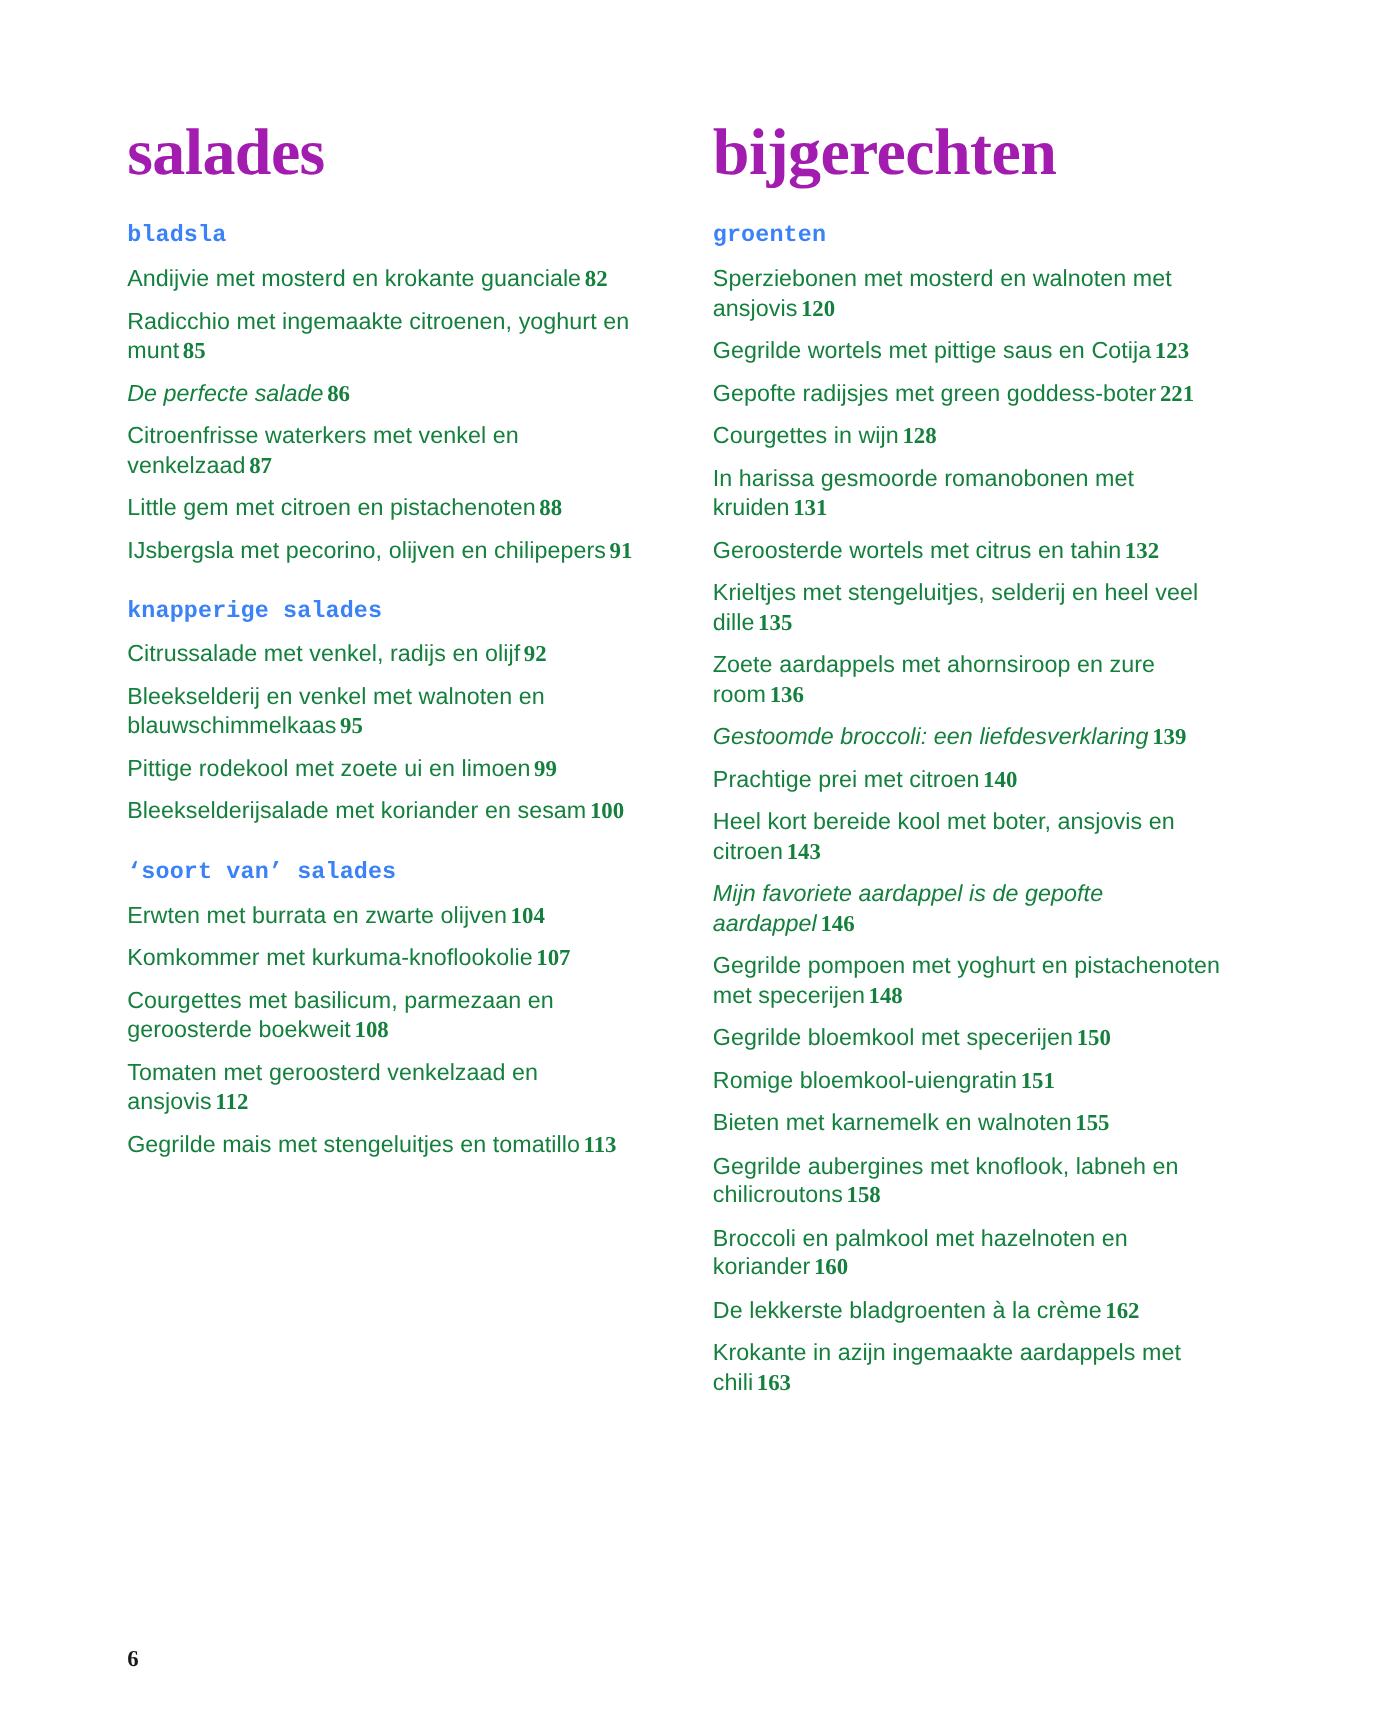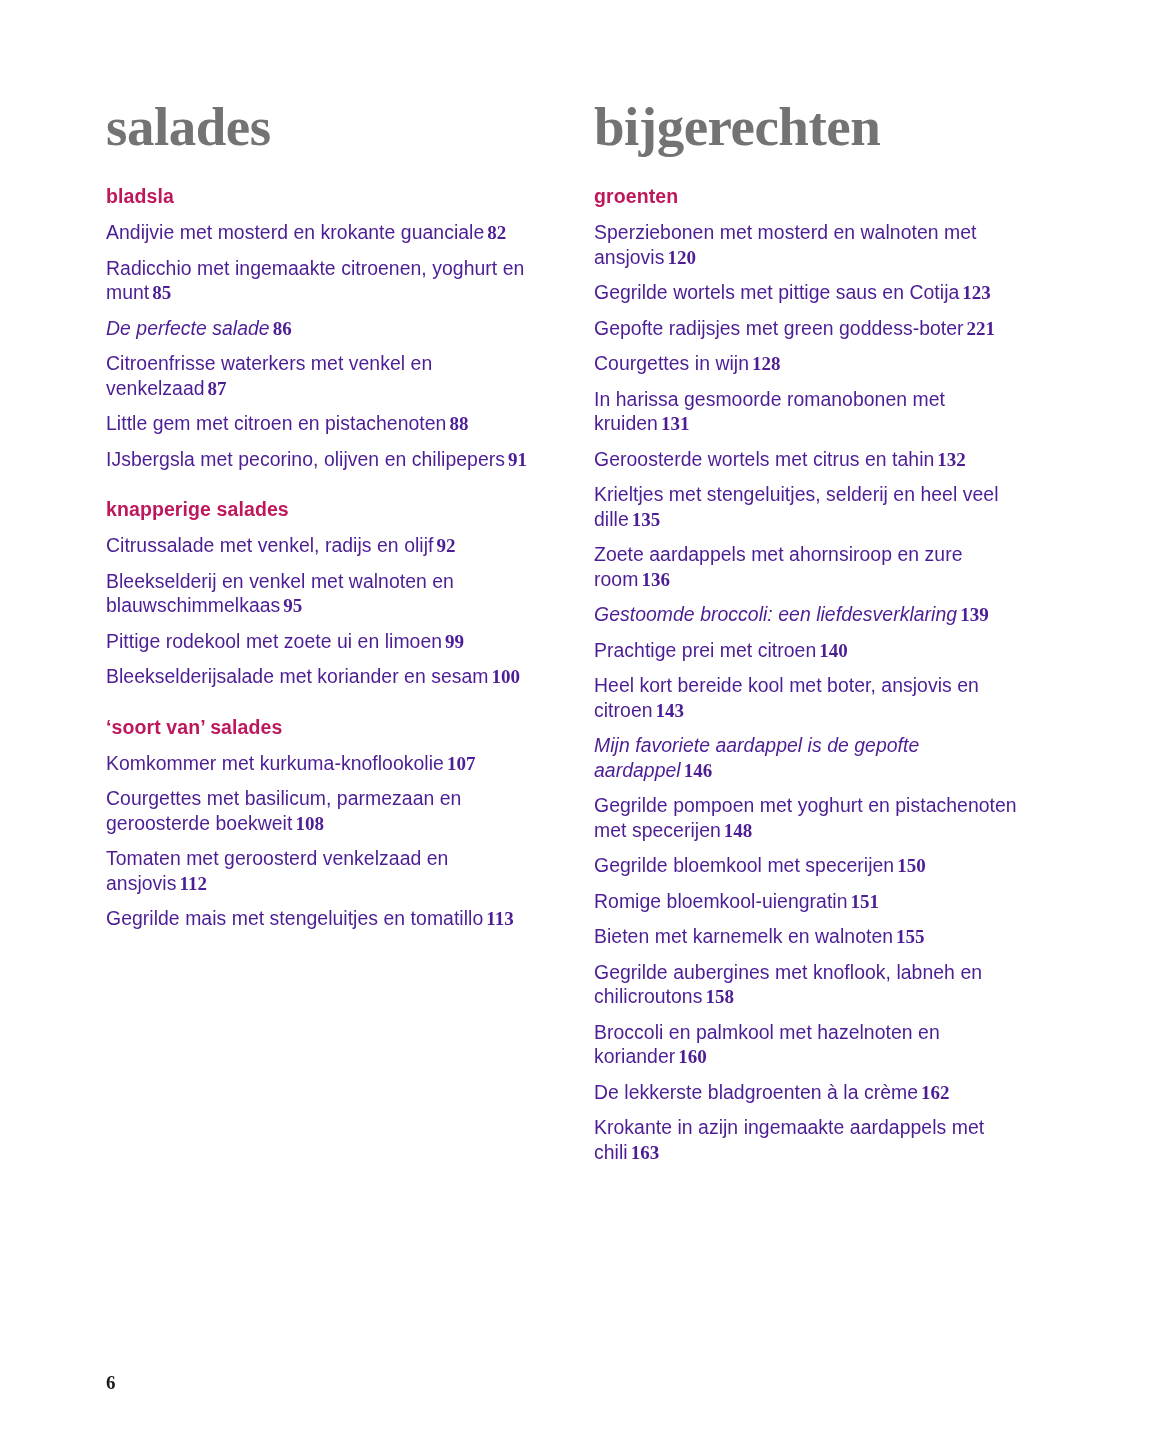--- a/index.html
+++ b/index.html
@@ -31,43 +31,43 @@
   }
   .column.right {
     margin-left: 42px;
   }
   .section-title {
     font-family: "Liberation Serif", serif;
     font-weight: bold;
     font-size: 55px;
     line-height: 62px;
     letter-spacing: -0.5px;
-    color: #737373;
+    color: #a21caf;
     margin: 0 0 26px 0;
     white-space: nowrap;
   }
   .subhead {
-    font-family: Liberation Sans, sans-serif;
+    font-family: Liberation Mono, monospace;
     font-weight: bold;
     font-size: 19.5px;
     line-height: 24px;
     letter-spacing: 0.1px;
-    color: #be185d;
+    color: #3b82f6;
     margin: 0 0 12px 0;
   }
   .group {
     margin-bottom: 25px;
   }
   .group:last-child {
     margin-bottom: 0;
   }
   .entry {
     font-size: 19.4px;
     line-height: 24.5px;
-    color: #4c1d95;
+    color: #15803d;
     margin: 0 0 10px 0;
     letter-spacing: 0.05px;
   }
   .entry:last-child {
     margin-bottom: 0;
   }
   .entry.italic {
     font-style: italic;
   }
   .entry .pg {
@@ -109,20 +109,21 @@
           </div>
           <div class="group">
             <div class="subhead">knapperige salades</div>
             <p class="entry"><span>Citrussalade met venkel, radijs en olijf</span><span class="pg">92</span></p>
             <p class="entry"><span>Bleekselderij en venkel met walnoten en blauwschimmelkaas</span><span class="pg">95</span></p>
             <p class="entry"><span>Pittige rodekool met zoete ui en limoen</span><span class="pg">99</span></p>
             <p class="entry"><span>Bleekselderijsalade met koriander en sesam</span><span class="pg">100</span></p>
           </div>
           <div class="group">
             <div class="subhead">‘soort van’ salades</div>
+            <p class="entry"><span>Erwten met burrata en zwarte olijven</span><span class="pg">104</span></p>
             <p class="entry"><span>Komkommer met kurkuma-knoflookolie</span><span class="pg">107</span></p>
             <p class="entry"><span>Courgettes met basilicum, parmezaan en geroosterde boekweit</span><span class="pg">108</span></p>
             <p class="entry"><span>Tomaten met geroosterd venkelzaad en ansjovis</span><span class="pg">112</span></p>
             <p class="entry"><span>Gegrilde mais met stengeluitjes en tomatillo</span><span class="pg">113</span></p>
           </div>
         </div>
     </div>
 
     <div class="column right">
       <h1 class="section-title">bijgerechten</h1>

